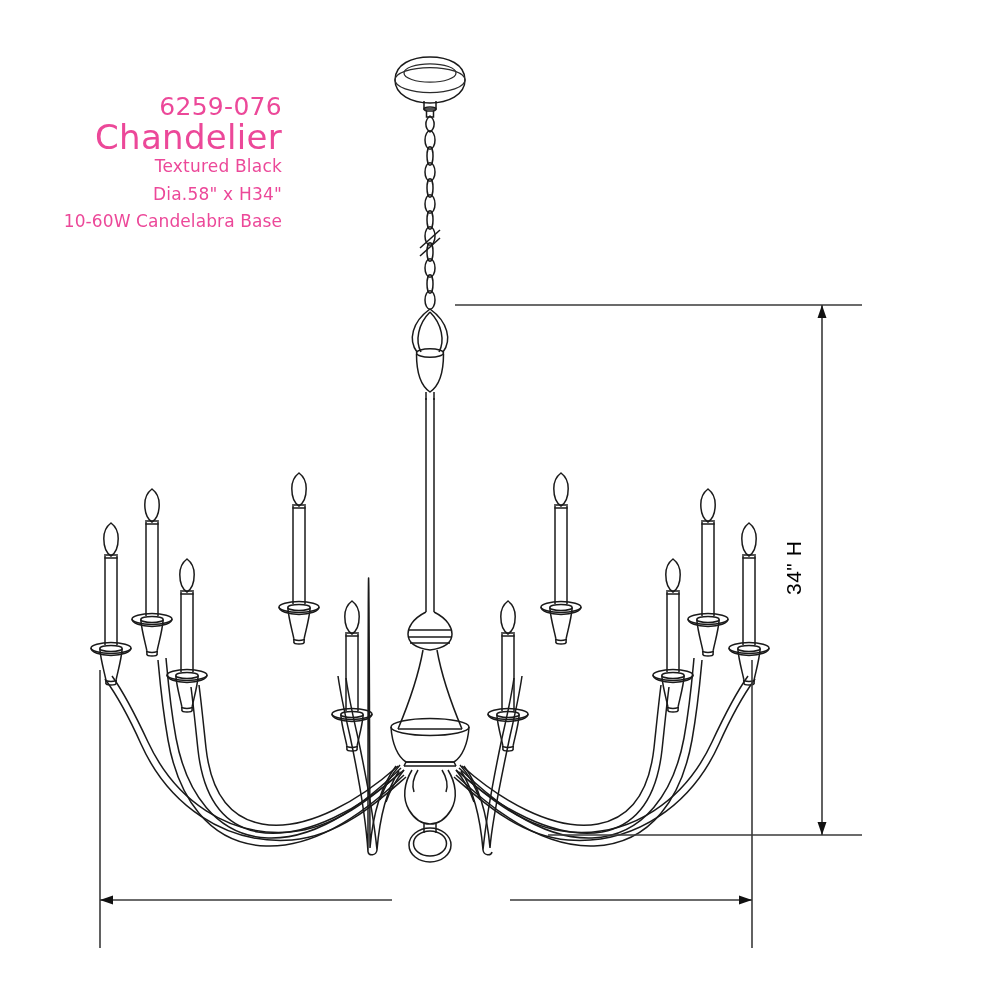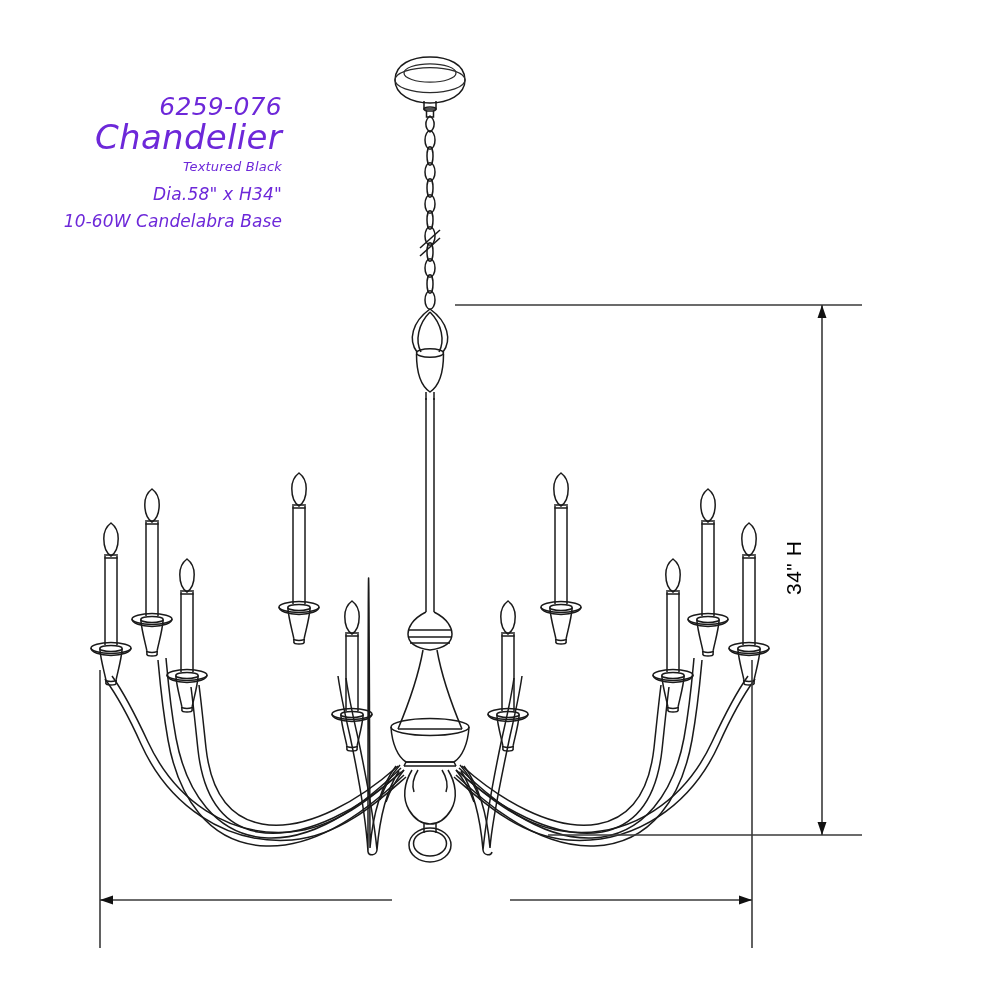--- a/index.html
+++ b/index.html
@@ -23,37 +23,36 @@
     height: 1000px;
   }
 
   
   .spec-block {
     position: absolute;
     left: 60px;
     top: 92px;
     width: 222px;
     text-align: right;
-    color: #6d28d9;
+    color: #ec4899;
     font-family: "DejaVu Sans", sans-serif;
-    font-style: italic;
   }
   .spec-line { display: block; white-space: pre; }
   .spec-sku {
     font-size: 25px;
     line-height: 30px;
     letter-spacing: 0.3px;
   }
   .spec-type {
     font-size: 34px;
     line-height: 31px;
     letter-spacing: 0.3px;
   }
   .spec-finish {
-    font-size: 13px;
+    font-size: 17px;
     line-height: 27px;
     letter-spacing: 0.2px;
     text-align: right;
   }
   .spec-dims {
     font-size: 17px;
     line-height: 28px;
     letter-spacing: 0.2px;
   }
   .spec-socket {

